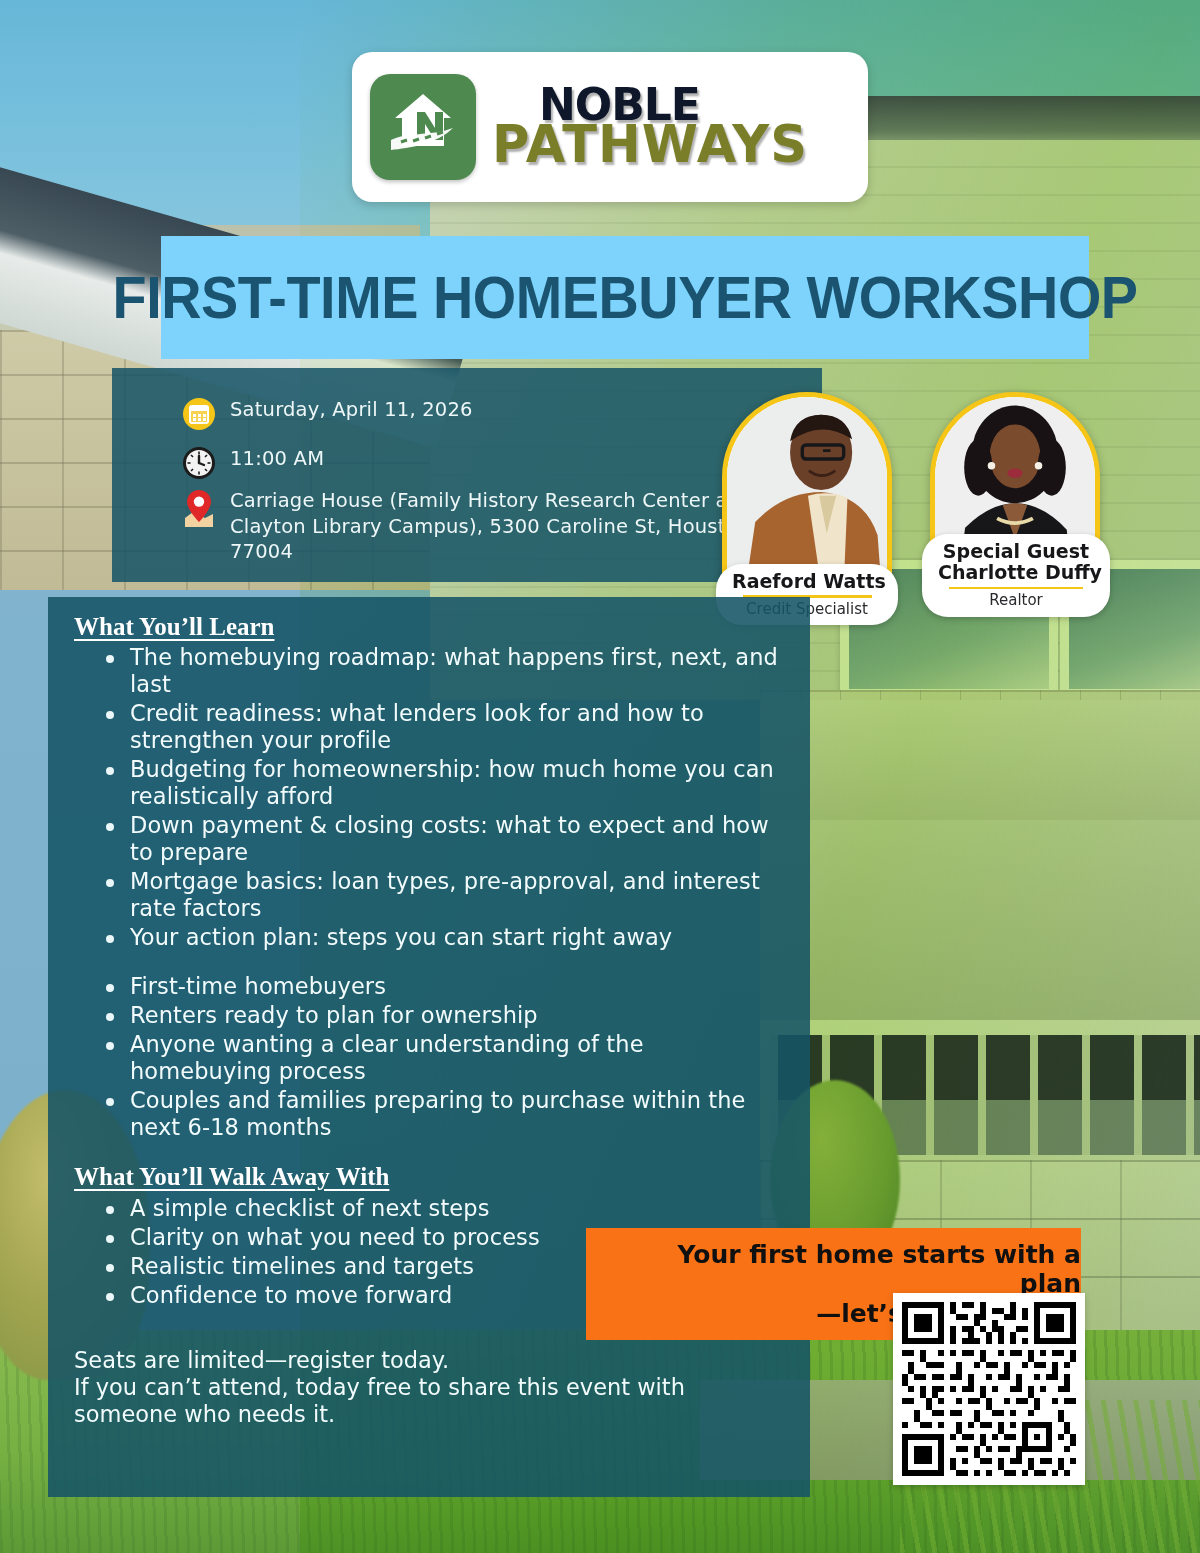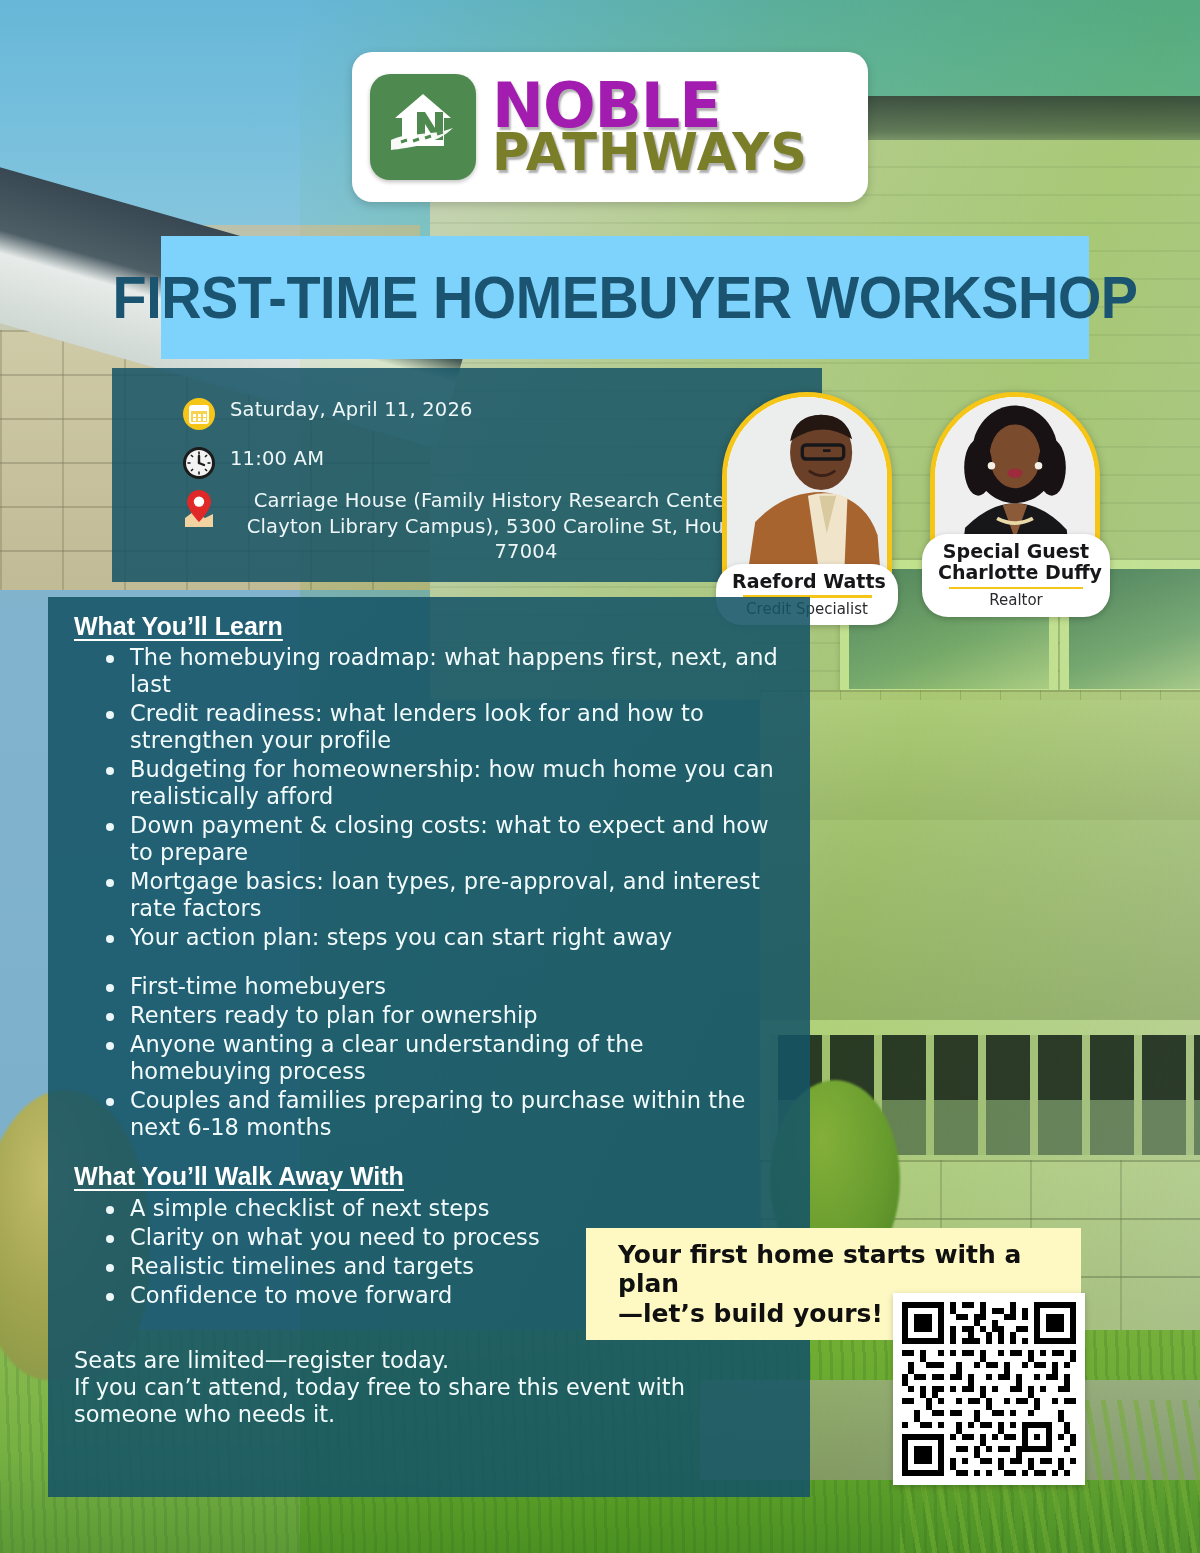--- a/index.html
+++ b/index.html
@@ -84,36 +84,36 @@
   .tint-warm{position:absolute;inset:0;background:linear-gradient(180deg, rgba(255,255,255,.05), rgba(40,90,80,.06));}
 
   
   .logo-card{position:absolute;left:352px;top:52px;width:516px;height:150px;
        background:#ffffff;border-radius:20px;box-shadow:0 3px 10px rgba(0,0,0,.18);
        display:flex;align-items:center;padding:0 18px;box-sizing:border-box;gap:16px;}
   .logo-mark{width:106px;height:106px;border-radius:20px;background:#4e8a50;position:relative;flex:0 0 auto;
        box-shadow:0 2px 4px rgba(0,0,0,.25);}
   .logo-mark .house{position:absolute;left:17px;top:14px;width:72px;height:72px;}
   .logo-words{display:flex;flex-direction:column;justify-content:center;line-height:.84;}
-  .logo-noble{font-family:"DejaVu Sans", sans-serif;font-weight:bold;font-size:62px;letter-spacing:-1px;
-       color:#a21caf;text-shadow:2px 3px 2px rgba(80,80,80,.45);}
+  .logo-noble{font-family:"DejaVu Sans", sans-serif;font-weight:bold;font-size:44px;letter-spacing:-1px;
+       color:#0f172a;text-shadow:2px 3px 2px rgba(80,80,80,.45);margin-left:47px;}
   .logo-paths{font-family:"DejaVu Sans", sans-serif;font-weight:bold;font-size:51px;letter-spacing:1px;
        color:#7b7e29;text-shadow:2px 3px 2px rgba(80,80,80,.45);}
 
   
   .title-banner{position:absolute;left:161px;top:236px;width:928px;height:123px;background:#7dd3fc;
        display:flex;align-items:center;justify-content:center;}
   .title-text{font-family:"Liberation Sans Narrow","Liberation Sans", sans-serif;
        font-weight:bold;font-size:60px;color:#1B5470;letter-spacing:-.5px;
        transform:scaleX(.93);transform-origin:center;white-space:nowrap;}
 
   
   .details-panel{position:absolute;left:112px;top:368px;width:710px;height:214px;
        background:rgba(22,84,102,.86);}
-  .detail-row{position:absolute;display:flex;align-items:flex-start;gap:14px;left:70px;text-align:center;}
+  .detail-row{position:absolute;display:flex;align-items:flex-start;gap:14px;left:70px;}
   .detail-text{font-family:"DejaVu Sans", sans-serif;font-size:19.5px;color:#eef7f8;line-height:1.32;letter-spacing:.2px;}
   .r1{top:29px;} .r2{top:78px;} .r3{top:120px;}
   .ico{flex:0 0 auto;width:34px;height:34px;position:relative;}
 
   
   .speaker{position:absolute;}
   .sp-arch{position:relative;width:170px;height:200px;border-radius:85px 85px 6px 6px;
        background:#fff;border:5px solid #F5C518;overflow:hidden;box-sizing:border-box;
        box-shadow:0 2px 8px rgba(0,0,0,.25);}
   .sp-arch .inner{position:absolute;inset:0;border-radius:82px 82px 3px 3px;overflow:hidden;background:#eef0f0;}
@@ -124,35 +124,35 @@
   .np-role{font-family:"DejaVu Sans", sans-serif;font-size:15px;color:#2a2a2e;line-height:1.1;}
 
   .sp1{left:722px;top:392px;}
   .sp1 .nameplate{left:-6px;top:172px;width:182px;box-sizing:border-box;}
   .sp2{left:930px;top:392px;}
   .sp2 .nameplate{left:-8px;top:142px;width:188px;box-sizing:border-box;}
 
   
   .content-panel{position:absolute;left:48px;top:597px;width:762px;height:900px;
        background:rgba(22,84,102,.88);padding:14px 0 0 0;box-sizing:border-box;}
-  .sec{font-family:Liberation Sans, sans-serif;color:#ffffff;margin:0 0 0 26px;
+  .sec{font-family:Liberation Serif, serif;color:#ffffff;margin:0 0 0 26px;
        font-size:25px;text-decoration:underline;text-underline-offset:4px;line-height:1.25;}
   .sec.bold{font-weight:bold;}
   .sec.reg{font-weight:normal;}
   ul.list{list-style:none;margin:2px 0 0 0;padding:0 20px 0 56px;}
   ul.list li{position:relative;font-family:"DejaVu Sans", sans-serif;color:#f2fbfc;
        font-size:22.5px;line-height:1.20;margin:0 0 2px 0;letter-spacing:.1px;padding-left:26px;}
   ul.list li:before{content:"";position:absolute;left:2px;top:11px;width:8px;height:8px;border-radius:50%;background:#eaf6f7;}
   .gap{height:18px;}
   .closing{font-family:"DejaVu Sans", sans-serif;color:#f2fbfc;font-size:22.5px;line-height:1.22;
        margin:0 20px 0 26px;}
 
   
-  .cta{position:absolute;left:586px;top:1228px;width:495px;height:112px;background:#fef9c3;
-       display:flex;align-items:center;}
+  .cta{position:absolute;left:586px;top:1228px;width:495px;height:112px;background:#f97316;
+       display:flex;align-items:center;text-align:right;}
   .cta-text{font-family:"DejaVu Sans", sans-serif;font-weight:bold;font-size:25px;color:#101010;
        line-height:1.18;margin-left:32px;}
 
   
   .qr-wrap{position:absolute;left:893px;top:1293px;width:192px;height:192px;background:#fff;
        padding:9px;box-sizing:border-box;box-shadow:0 2px 6px rgba(0,0,0,.22);}
   .qr{width:100%;height:100%;display:block;}
 </style>
 </head>
 <body>

